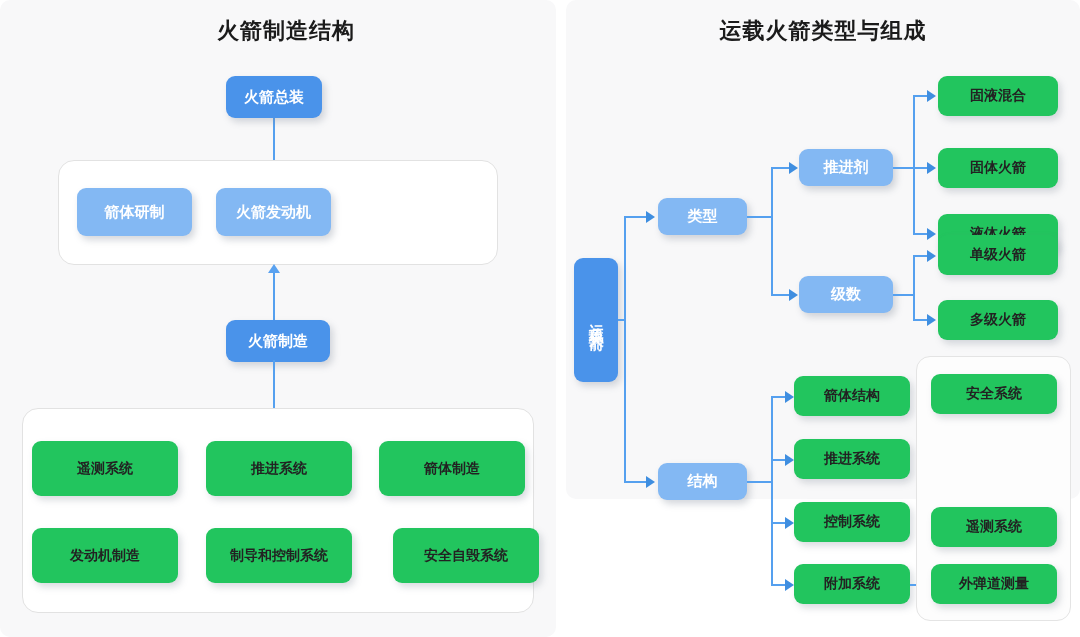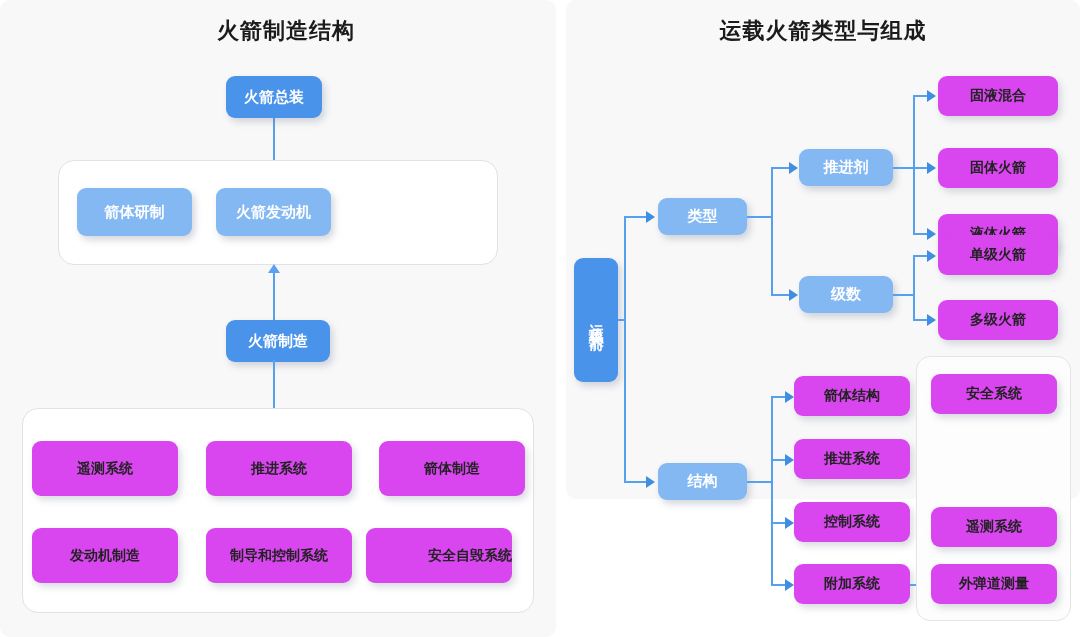--- a/index.html
+++ b/index.html
@@ -14,21 +14,21 @@
   #title-left{top:16px;}
   #title-right{top:16px;}
 
   
   .node{position:absolute;display:flex;align-items:center;justify-content:center;text-align:center;
         border-radius:9px;box-sizing:border-box;line-height:1.25;}
   .node-blue-dark{background:#4a93ea;color:#ffffff;font-size:15px;font-weight:bold;
         box-shadow:3px 4px 7px rgba(120,130,145,.30);}
   .node-blue-light{background:#83b8f3;color:#ffffff;font-size:15px;font-weight:bold;
         box-shadow:3px 4px 7px rgba(120,130,145,.32);}
-  .node-gray{background:#d946ef;color:#222222;font-size:14px;font-weight:bold;
+  .node-gray{background:#22c55e;color:#222222;font-size:14px;font-weight:bold;
         box-shadow:3px 4px 7px rgba(120,130,145,.28);}
 
   .vertical-text{writing-mode:vertical-rl;text-orientation:upright;letter-spacing:4px;line-height:1.1;}
 
   
   .group-box{position:absolute;background:#ffffff;border:1px solid #e2e2e2;border-radius:16px;box-sizing:border-box;}
   .group-box-plain{position:absolute;background:#fdfdfd;border:1px solid #e4e4e4;border-radius:14px;box-sizing:border-box;}
 
   
   .ln{position:absolute;background:#55a0ef;}
@@ -81,21 +81,21 @@
     <div class="node node-gray" style="left:379px;top:441px;width:146px;height:55px;">
       <span>箭体制造</span>
     </div>
 
     <div class="node node-gray" style="left:32px;top:528px;width:146px;height:55px;">
       <span>发动机制造</span>
     </div>
     <div class="node node-gray" style="left:206px;top:528px;width:146px;height:55px;">
       <span>制导和控制系统</span>
     </div>
-    <div class="node node-gray" style="left:366px;top:528px;width:146px;height:55px;justify-content:flex-end;">
+    <div class="node node-gray" style="left:393px;top:528px;width:146px;height:55px;">
       <span>安全自毁系统</span>
     </div>
   </div>
 
   <div class="panel" id="panel-right">
     <div class="panel-title" id="title-right">运载火箭类型与组成</div>
 
     <div class="node node-blue-dark" style="left:8px;top:258px;width:44px;height:124px;">
       <span class="vertical-text">运载火箭</span>
     </div>

